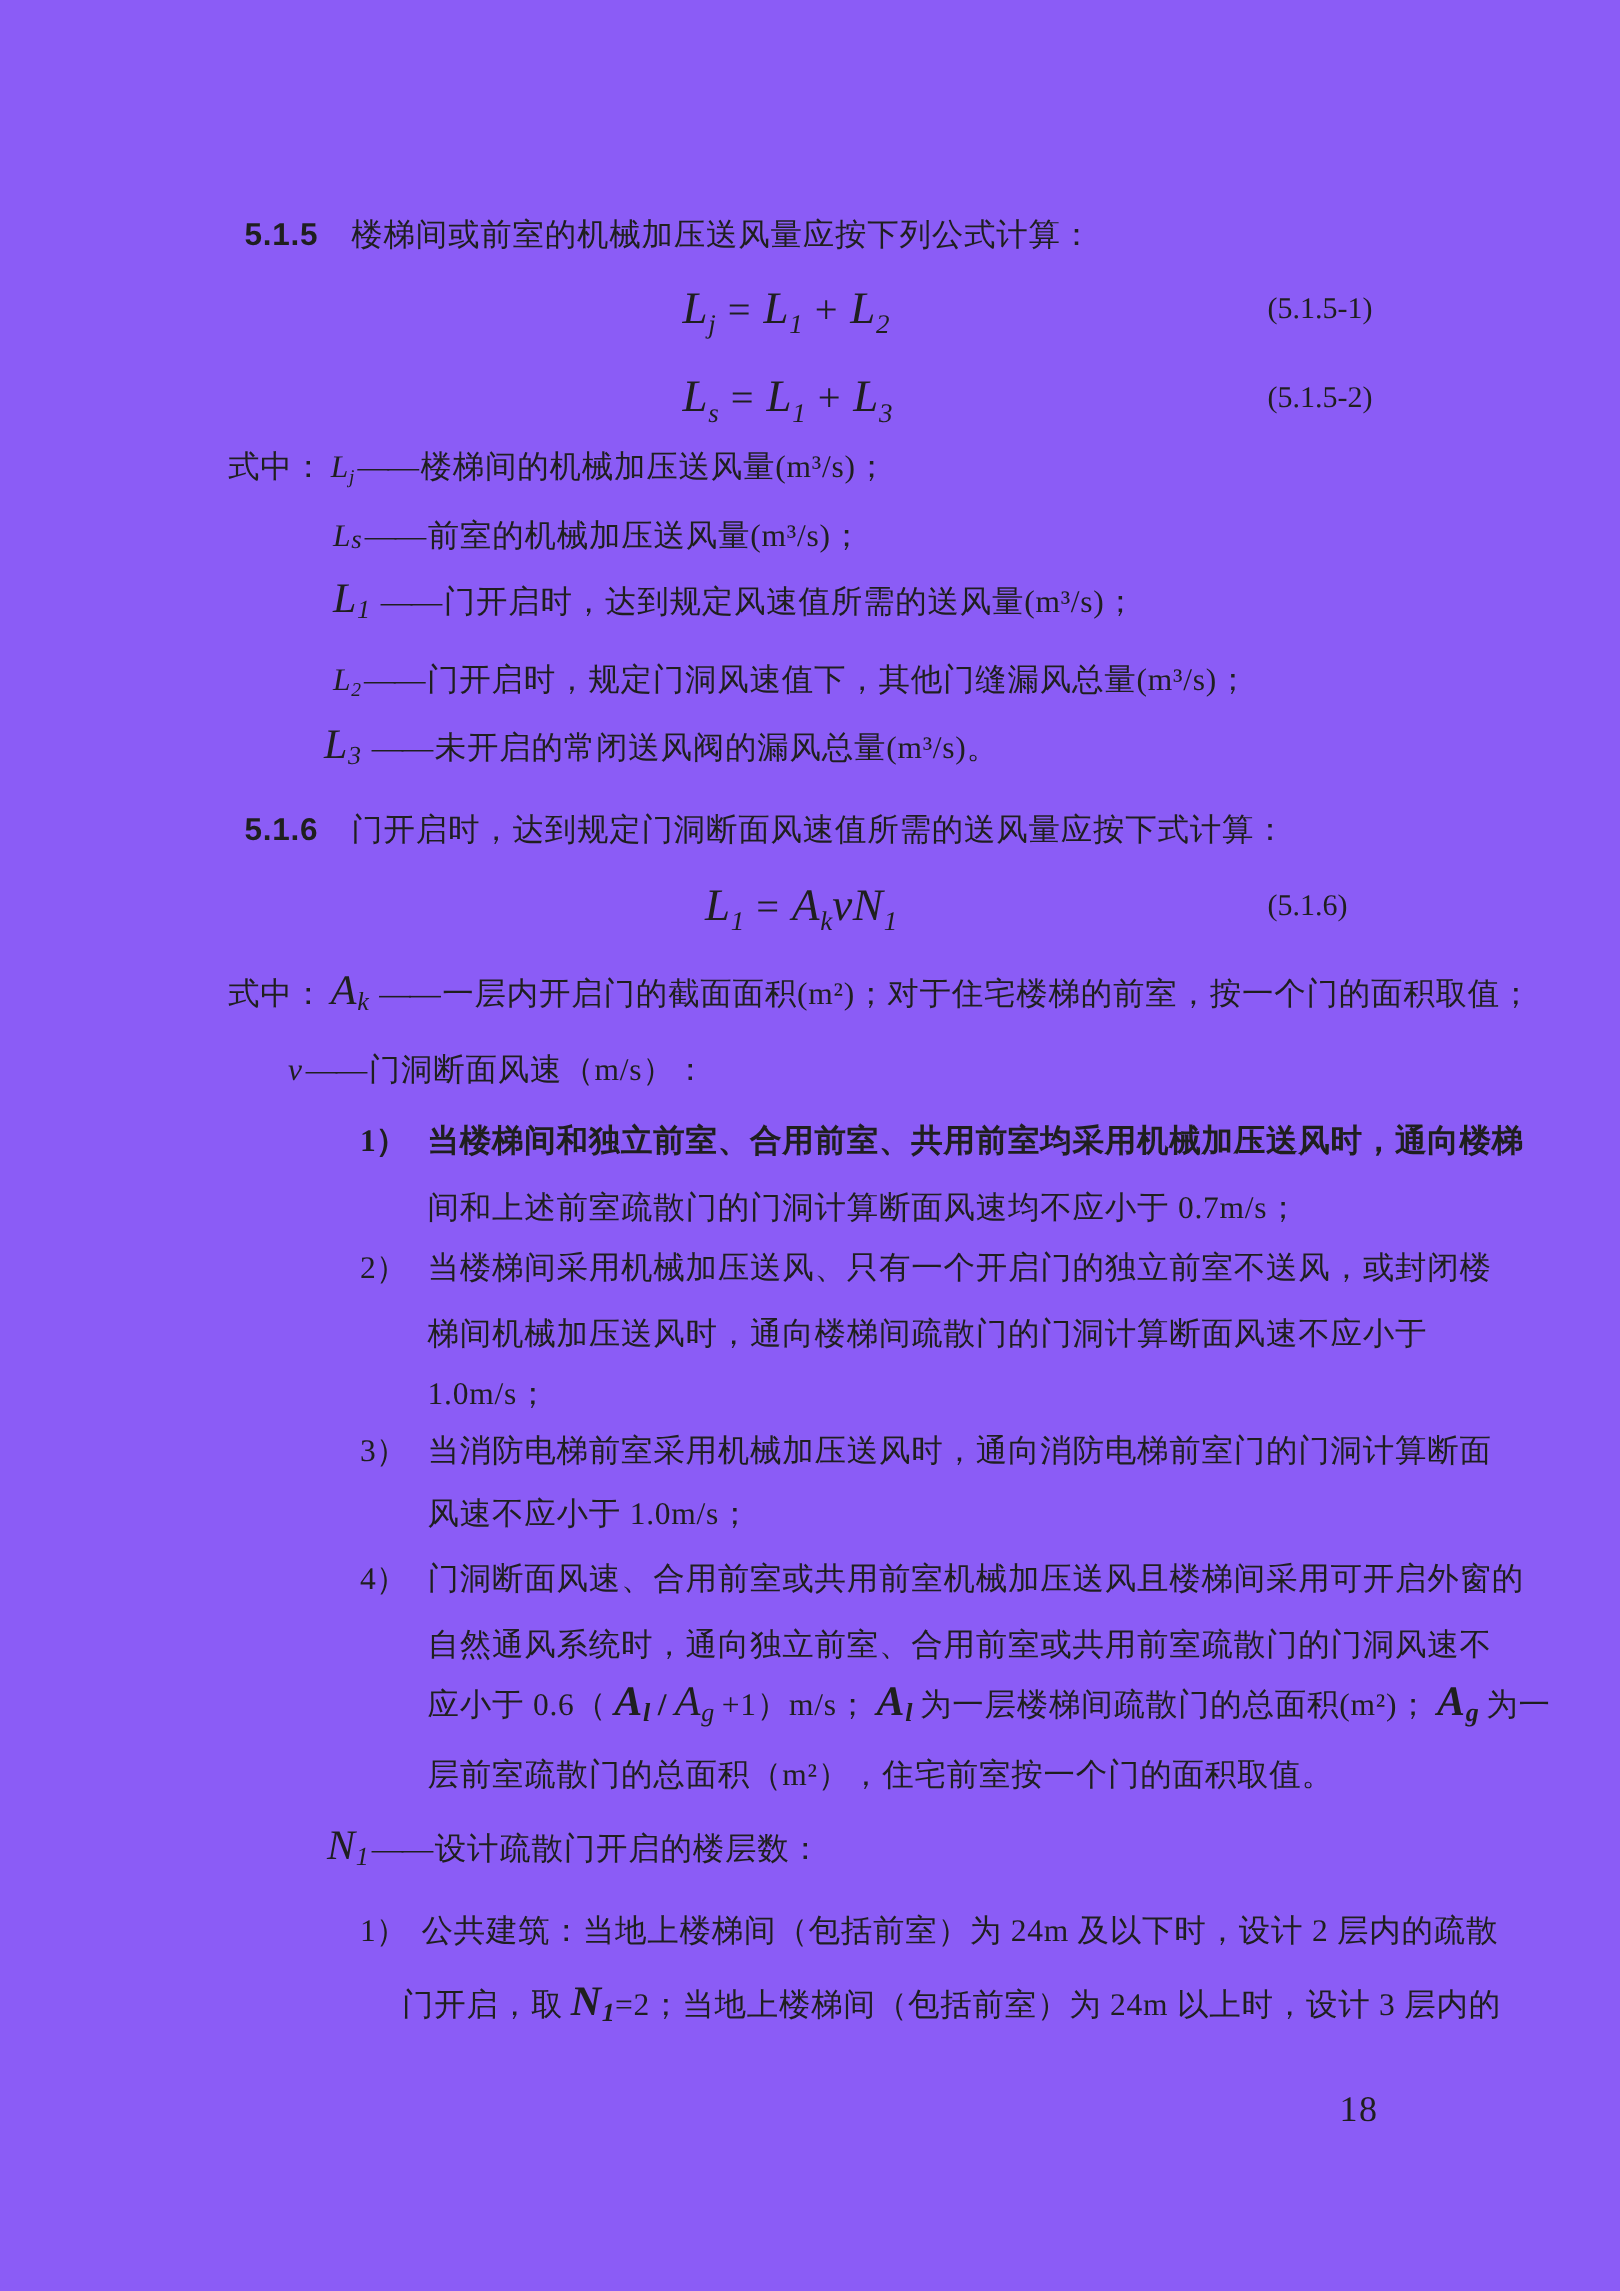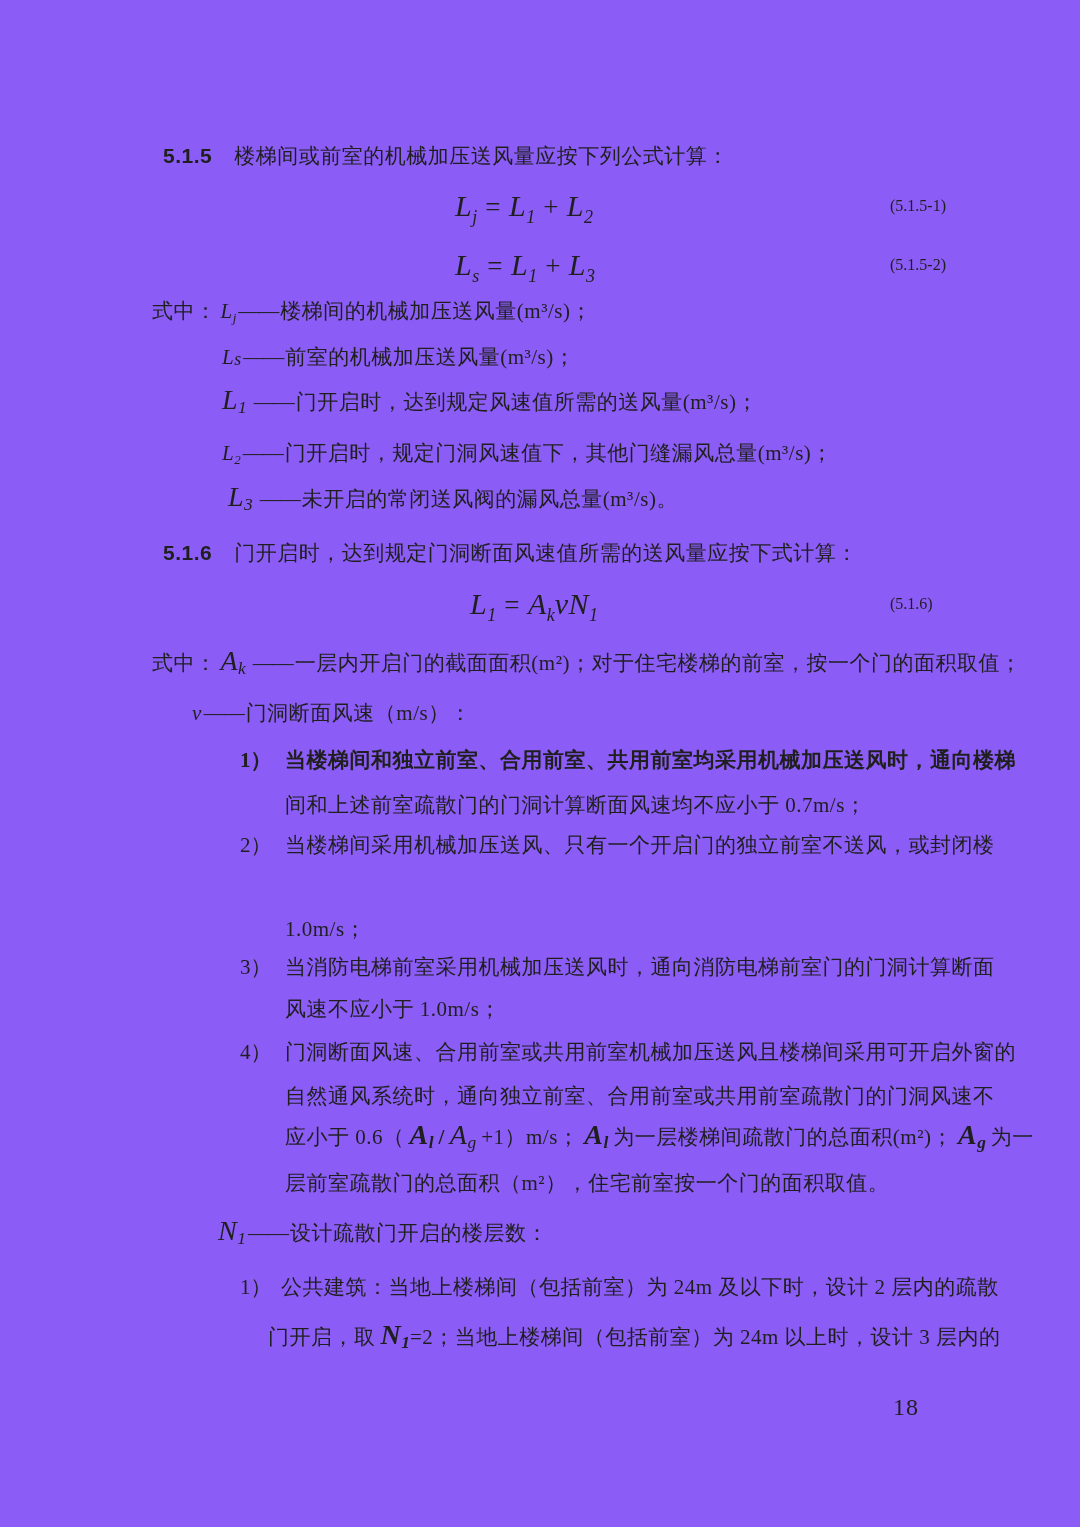--- a/index.html
+++ b/index.html
@@ -31,22 +31,22 @@
   .math-lg{font-size:28px;}
   .mv sub{font-size:0.62em;font-style:italic;line-height:0;vertical-align:-4px;letter-spacing:0;}
   .baseline-sub sub{vertical-align:-1px;font-size:0.85em;}
   
   .eq-row{left:0;width:100%;font-size:30px;line-height:40px;}
   .eq-body{display:inline-block;}
   .eq-body .mv{font-size:30px;}
   .eq-body sub{font-size:18px;vertical-align:-7px;}
   .eq-op{font-style:normal;padding:0 8px;font-size:27px;}
   .eq-label{
-    position:absolute;left:890px;top:8px;
-    font-size:16px;letter-spacing:0;line-height:24px;font-family:Liberation Serif, serif;
+    position:absolute;left:845px;top:8px;
+    font-size:20px;letter-spacing:0;line-height:24px;font-family:Liberation Serif, serif;
   }
   .dash{letter-spacing:-1px;padding:0 2px;}
   .item-num{display:inline-block;width:45px;letter-spacing:0;}
   .item-num-n1{display:inline-block;width:41px;letter-spacing:0;}
   .gap-l{margin-left:5px;font-weight:bold;}
   .gap-r{margin-right:5px;}
   .where-label{margin-right:4px;}
   .pageno{position:absolute;left:893px;top:1394px;font-size:24px;letter-spacing:1px;}
 </style>
 </head>
@@ -77,21 +77,21 @@
   </div>
 
   <div class="ln" style="left:222px;top:385px;">
     <span class="mv math-lg gap-r"><span>L</span><sub>1</sub></span><span class="dash">——</span><span>门开启时，达到规定风速值所需的送风量(m³/s)；</span>
   </div>
 
   <div class="ln" style="left:222px;top:438px;">
     <span class="mv math-sm"><span>L</span><sub>2</sub></span><span class="dash">——</span><span>门开启时，规定门洞风速值下，其他门缝漏风总量(m³/s)；</span>
   </div>
 
-  <div class="ln" style="left:228px;top:482px;">
+  <div class="ln" style="left:216px;top:482px;">
     <span class="mv math-lg gap-r"><span>L</span><sub>3</sub></span><span class="dash">——</span><span>未开启的常闭送风阀的漏风总量(m³/s)。</span>
   </div>
 
   <div class="ln" style="left:163px;top:538px;">
     <span class="sec-num">5.1.6</span><span>门开启时，达到规定门洞断面风速值所需的送风量应按下式计算：</span>
   </div>
 
   <div class="ln eq-row" style="top:584px;">
     <span class="eq-body" style="margin-left:470px;"><span class="mv"><span>L</span><sub>1</sub></span><span class="eq-op">=</span><span class="mv"><span>A</span><sub>k</sub></span><span class="mv">v</span><span class="mv"><span>N</span><sub>1</sub></span></span>
     <span class="eq-label">(5.1.6)</span>
@@ -107,20 +107,23 @@
 
   <div class="ln" style="left:240px;top:745px;font-weight:bold;">
     <span class="item-num">1）</span><span>当楼梯间和独立前室、合用前室、共用前室均采用机械加压送风时，通向楼梯</span>
   </div>
   <div class="ln" style="left:285px;top:790px;">
     <span>间和上述前室疏散门的门洞计算断面风速均不应小于 0.7m/s；</span>
   </div>
 
   <div class="ln" style="left:240px;top:830px;">
     <span class="item-num">2）</span><span>当楼梯间采用机械加压送风、只有一个开启门的独立前室不送风，或封闭楼</span>
+  </div>
+  <div class="ln" style="left:285px;top:874px;">
+    <span>梯间机械加压送风时，通向楼梯间疏散门的门洞计算断面风速不应小于</span>
   </div>
   <div class="ln" style="left:285px;top:914px;">
     <span>1.0m/s；</span>
   </div>
 
   <div class="ln" style="left:240px;top:952px;">
     <span class="item-num">3）</span><span>当消防电梯前室采用机械加压送风时，通向消防电梯前室门的门洞计算断面</span>
   </div>
   <div class="ln" style="left:285px;top:994px;">
     <span>风速不应小于 1.0m/s；</span>

